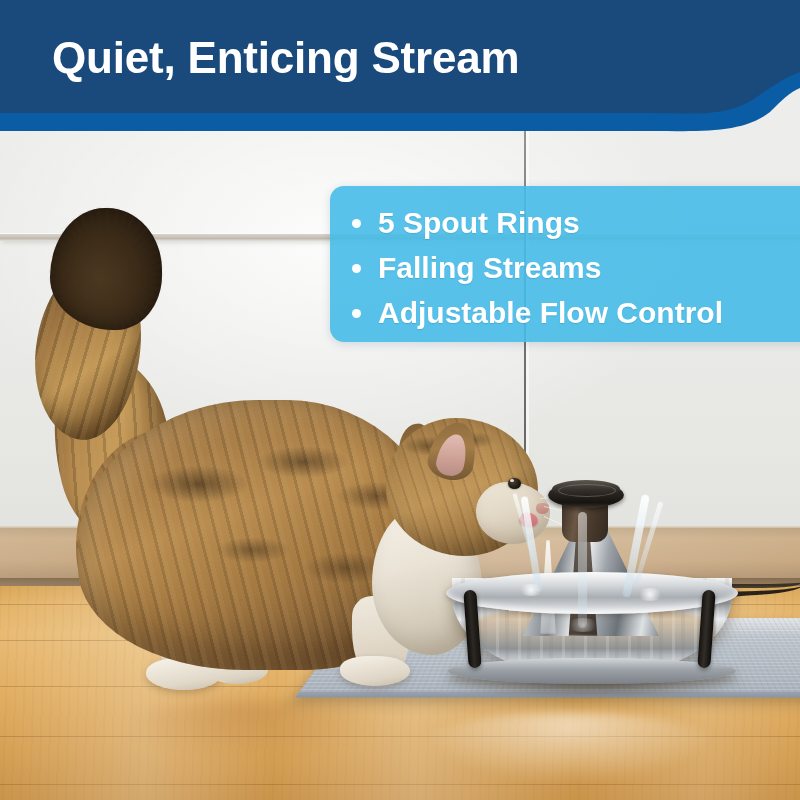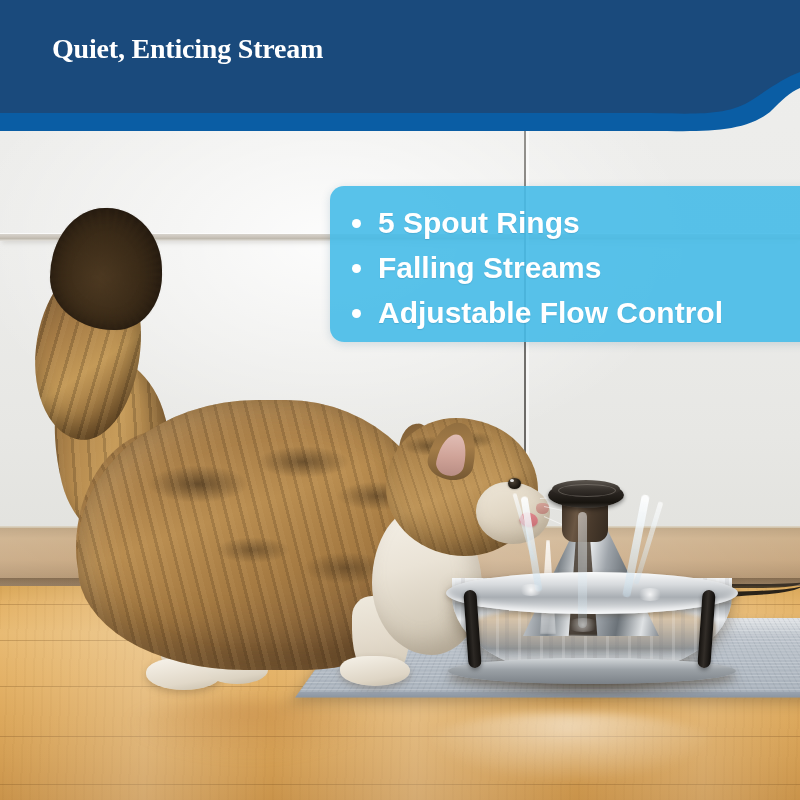--- a/index.html
+++ b/index.html
@@ -325,22 +325,22 @@
     filter:blur(.7px);
   }
   .splash{
     position:absolute;border-radius:50%;background:radial-gradient(circle,rgba(255,255,255,.85),rgba(255,255,255,0) 70%);
   }
 
   
   .banner{position:absolute;left:0;top:0;width:800px;height:140px;}
   .banner-title{
     position:absolute;left:52px;top:33px;
-    font-size:28px;font-weight:bold;color:#ffffff;letter-spacing:-.2px;
-    font-family:Liberation Serif, serif;
+    font-size:44px;font-weight:bold;color:#ffffff;letter-spacing:-.2px;
+    font-family:Liberation Sans, sans-serif;
     white-space:nowrap;
   }
 
   
   .callout{
     position:absolute;left:330px;top:186px;width:480px;height:156px;
     background:rgba(70,187,232,.90);
     border-radius:14px 0 0 14px;
     box-shadow:0 2px 10px rgba(30,90,130,.18);
   }

